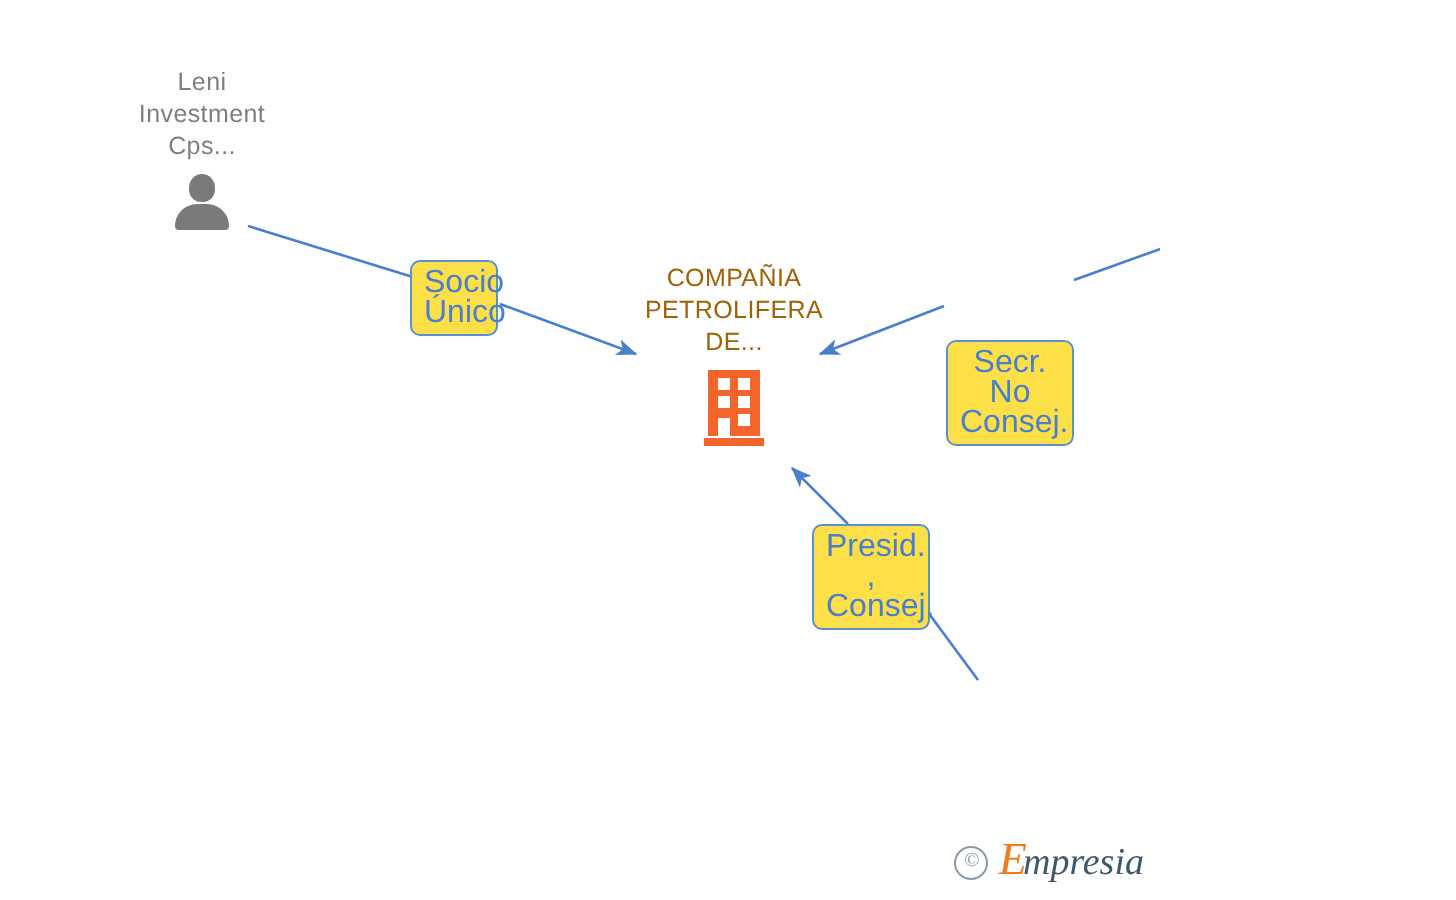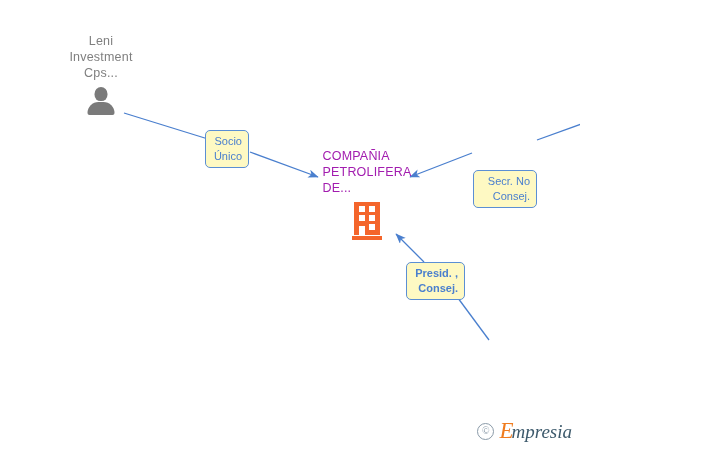--- a/index.html
+++ b/index.html
@@ -69,27 +69,26 @@
 
   
   .company-node {
     position: absolute;
     display: flex;
     flex-direction: column;
     align-items: center;
     width: 150px;
   }
   .company-label {
-    color: #a21caf;
+    color: #a16207;
     font-size: 12.5px;
     line-height: 16px;
-    text-align: left;
+    text-align: center;
     white-space: pre-line;
     letter-spacing: 0.2px;
-    margin-top: 17px;
   }
   .building-icon {
     position: relative;
     width: 30px;
     height: 38px;
     margin-top: 6px;
   }
   .building-icon .tower {
     position: absolute;
     left: 2px;
@@ -119,25 +118,25 @@
     height: 10px;
     left: 7px;
     bottom: 4px;
   }
 
   
   .edge-label {
     position: absolute;
     border: 1px solid #5b8fd4;
     border-radius: 5px;
-    background: #fef9c3;
+    background: #fde047;
     color: #4a7fce;
-    font-size: 11px;
+    font-size: 16px;
     line-height: 15px;
-    text-align: right;
+    text-align: center;
     padding: 3px 6px;
     white-space: pre-line;
     box-sizing: border-box;
   }
 
   
   .watermark {
     position: absolute;
     right: 8px;
     bottom: 8px;
@@ -227,21 +226,21 @@
     </div>
   </div>
 
 
   <div class="edge-label" style="left:205px; top:130px; width:44px;">Socio
 Único</div>
 
   <div class="edge-label" style="left:473px; top:130px; width:64px;margin-top:40px;">Secr.  No
 Consej.</div>
 
-  <div class="edge-label" style="left:406px; top:262px; width:59px;font-weight:bold;">Presid. ,
+  <div class="edge-label" style="left:406px; top:262px; width:59px;">Presid. ,
 Consej.</div>
 
   <div class="watermark">
     <div class="wm-copy">©</div>
     <div style="display:flex; align-items:baseline;">
       <span class="wm-e">E</span>
       <span class="wm-rest">mpresia</span>
     </div>
   </div>
 

